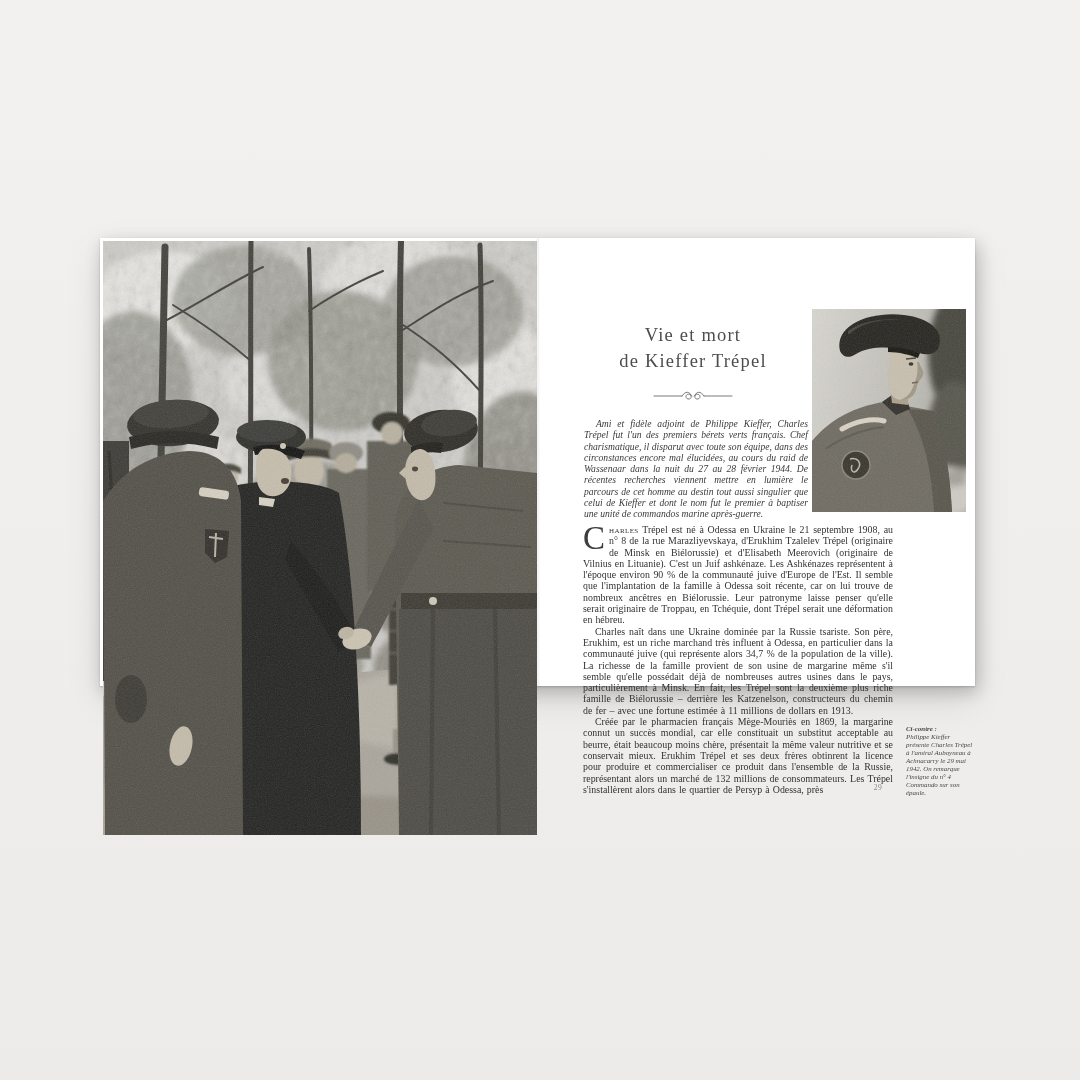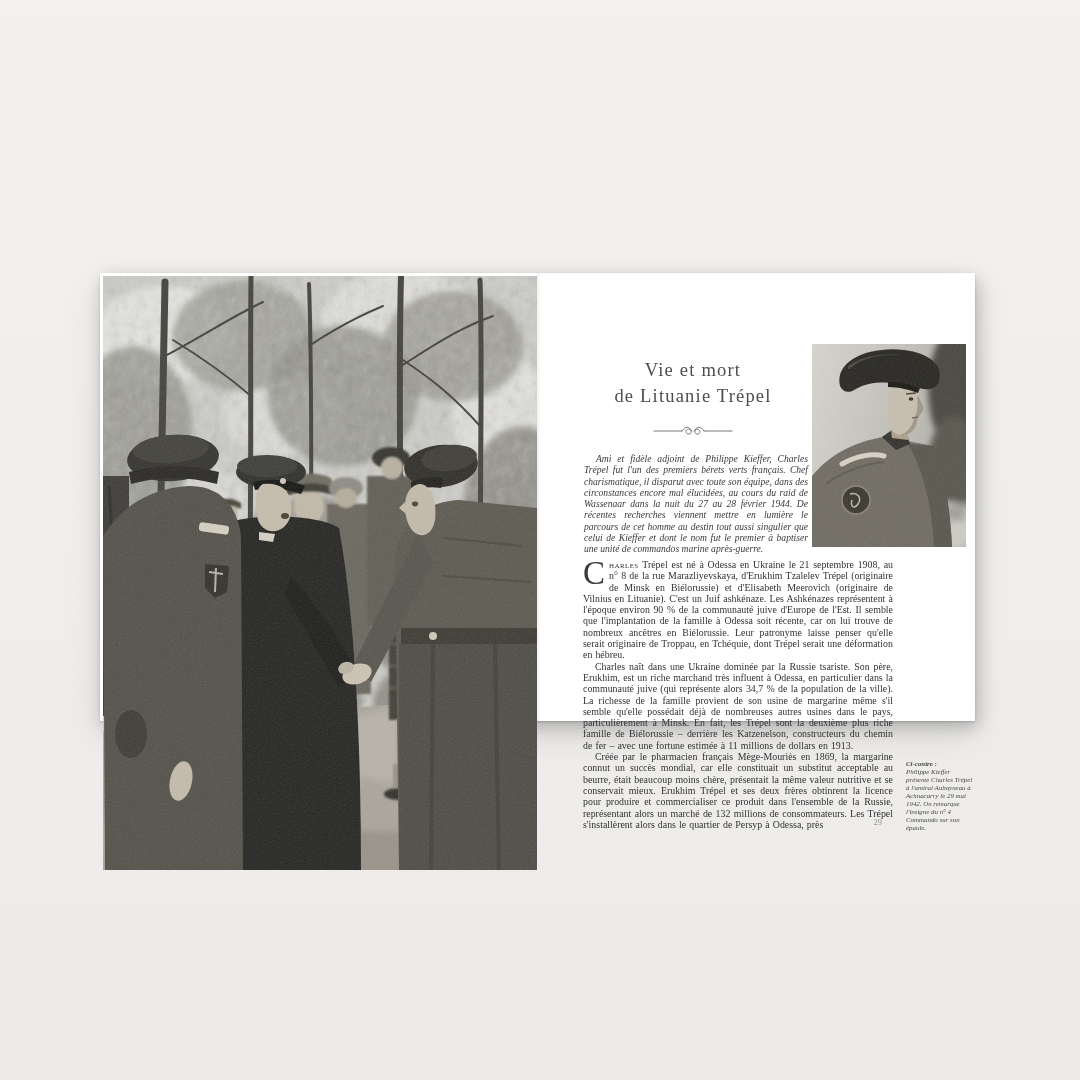--- a/index.html
+++ b/index.html
@@ -5,21 +5,20 @@
   html,body{margin:0;padding:0;}
   body{
     width:1080px;height:1080px;position:relative;overflow:hidden;
     background:#f0efed;
     font-family:"Liberation Serif", serif;
   }
   .backdrop{position:absolute;inset:0;background:linear-gradient(180deg,#f2f1ef 0%,#efeeec 55%,#ecebe9 100%);}
   .spread{
     position:absolute;left:100px;top:238px;width:875px;height:448px;background:#ffffff;
     box-shadow:0 1px 2px rgba(0,0,0,.18), 3px 6px 16px rgba(0,0,0,.20), 0 14px 34px rgba(0,0,0,.10);
-    margin-top:35px;
   }
   .gutter{position:absolute;left:436px;top:0;width:4px;height:100%;
     background:linear-gradient(90deg,rgba(0,0,0,0) 0%,rgba(0,0,0,.06) 50%,rgba(0,0,0,0) 100%);pointer-events:none;}
   .photo-left{position:absolute;left:3px;top:3px;width:434px;height:594px;}
   .photo-left svg{display:block;width:100%;height:100%;}
 
   
   .chapter-title{
     position:absolute;left:470px;top:84px;width:246px;text-align:center;
     font-size:18.5px;line-height:26px;color:#4d4d4d;letter-spacing:1.2px;font-weight:normal;margin:0;
@@ -203,21 +202,21 @@
       </g>
 
       <rect width="434" height="594" filter="url(#grain)" opacity=".20"></rect>
     </svg>
   </div>
 
   <div class="gutter"></div>
 
   <h1 class="chapter-title">
     <span>Vie et mort</span><br>
-    <span>de Lituanie Trépel</span>
+    <span>de Kieffer Trépel</span>
   </h1>
 
   <svg class="ornament" viewBox="0 0 82 12">
     <g stroke="#6a6a6a" fill="none" stroke-width="0.9" stroke-linecap="round">
       <path d="M2 6 H30"></path>
       <path d="M52 6 H80"></path>
       <path d="M30 6 c3 -5 8 -5 9 0 c1 4 -5 4 -5 0.5 c0 -3 5 -3 6 -0.5"></path>
       <path d="M52 6 c-3 -5 -8 -5 -9 0 c-1 4 5 4 5 0.5 c0 -3 -5 -3 -6 -0.5"></path>
     </g>
   </svg>

